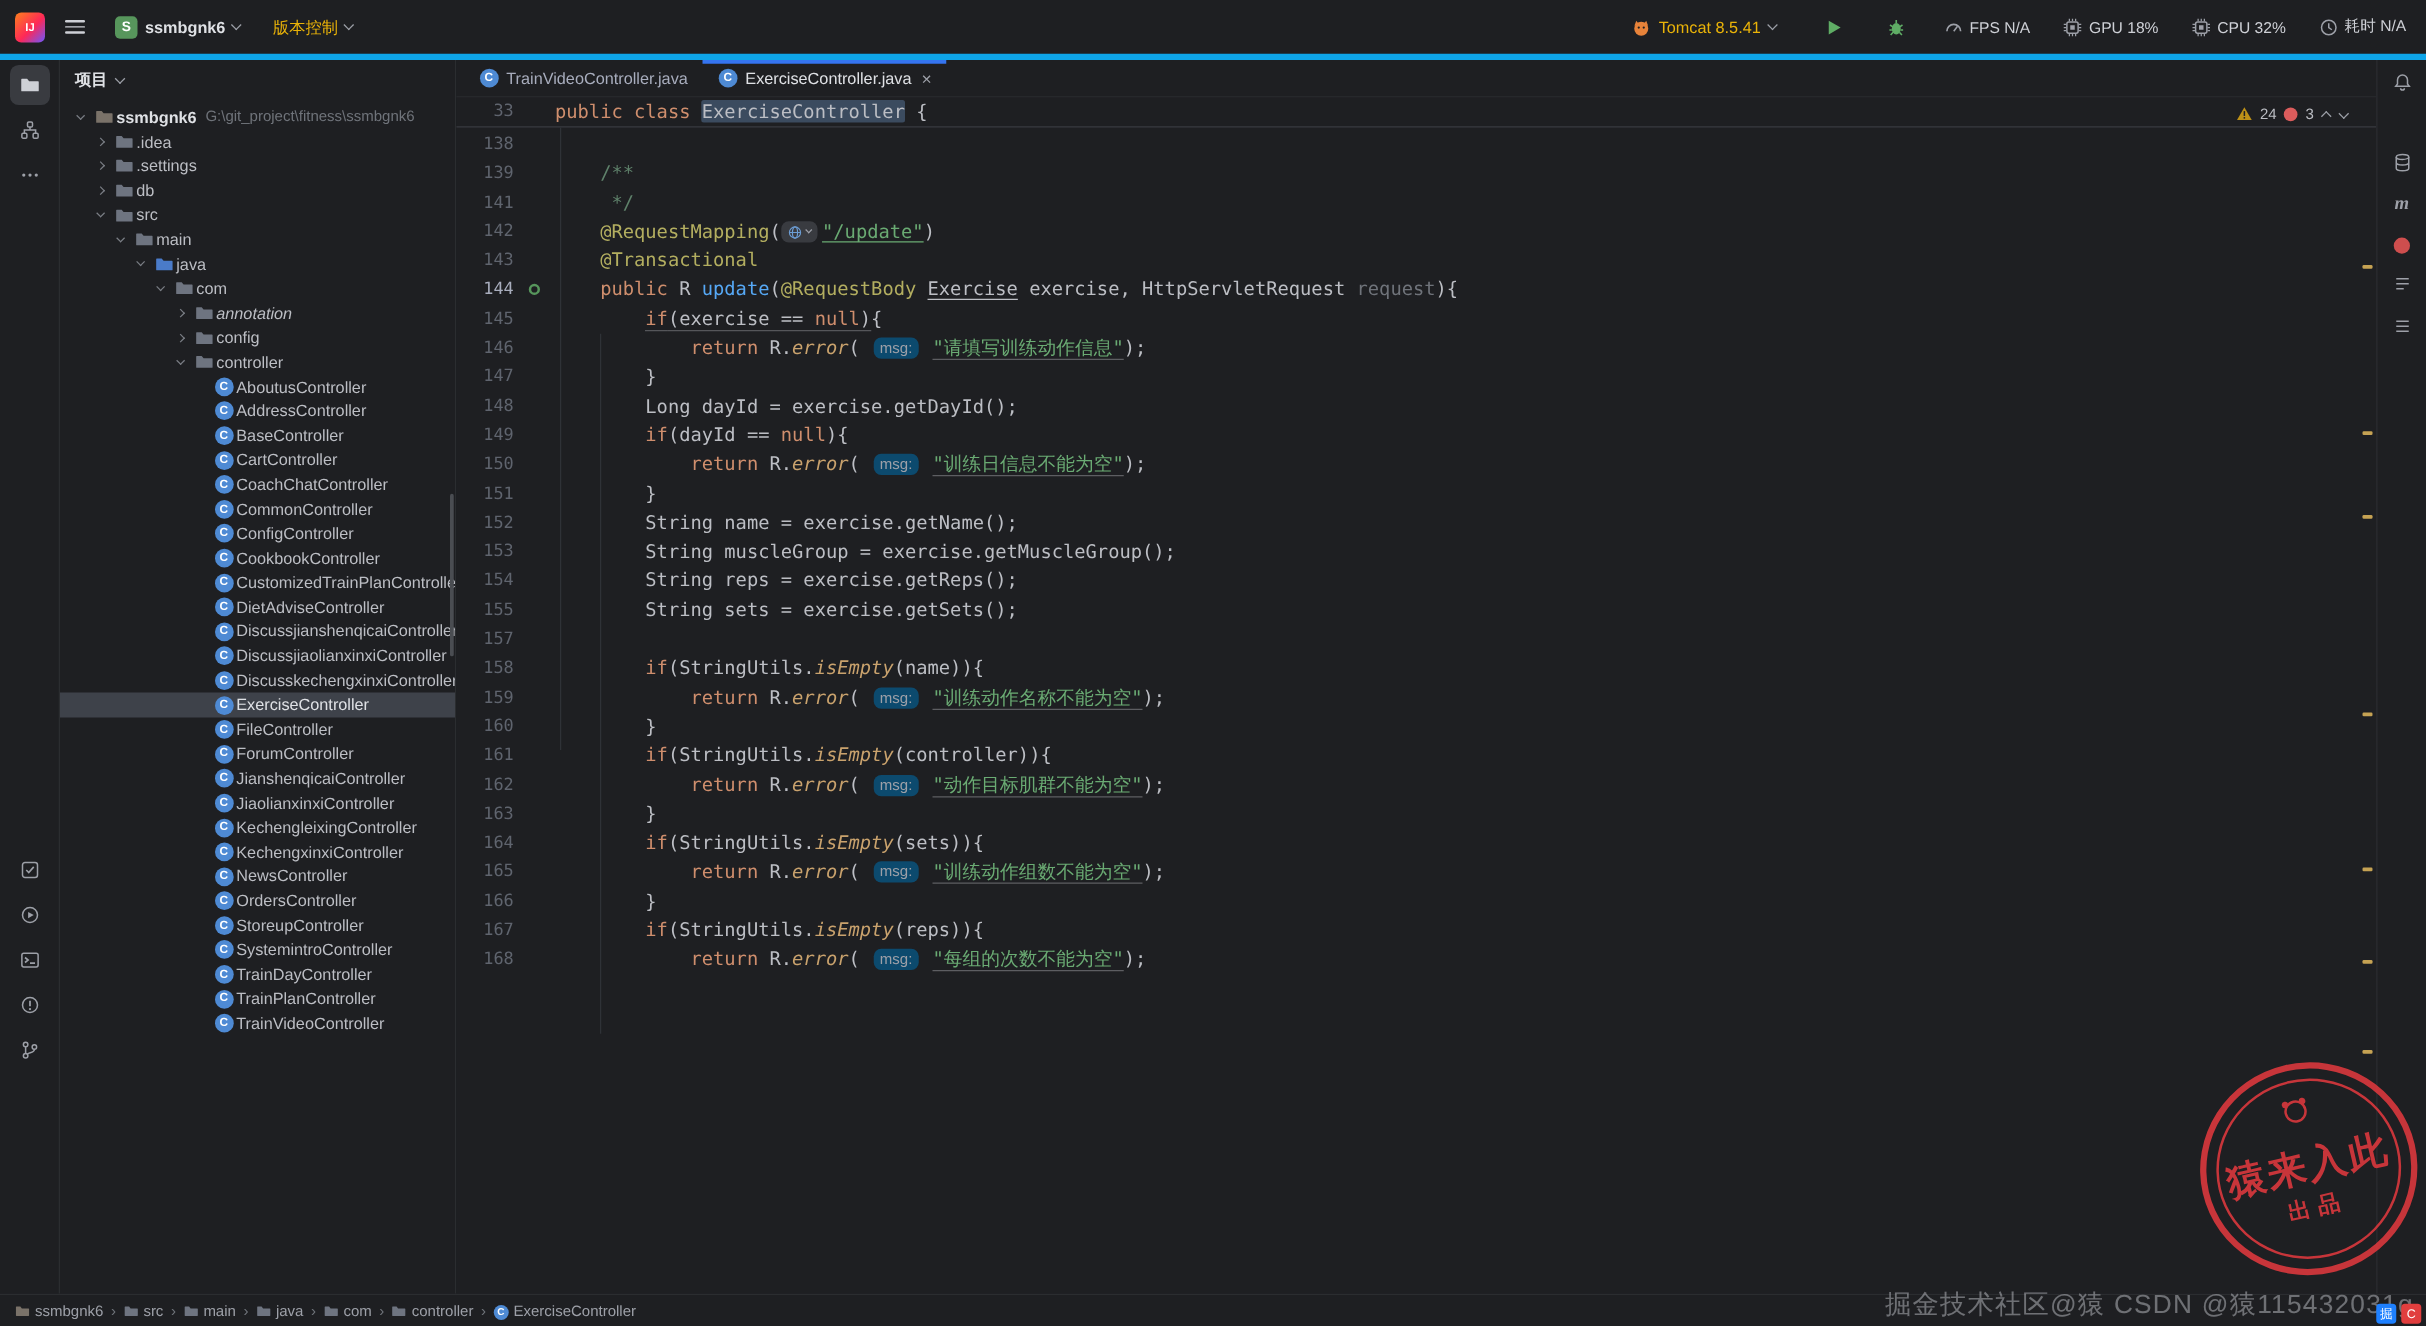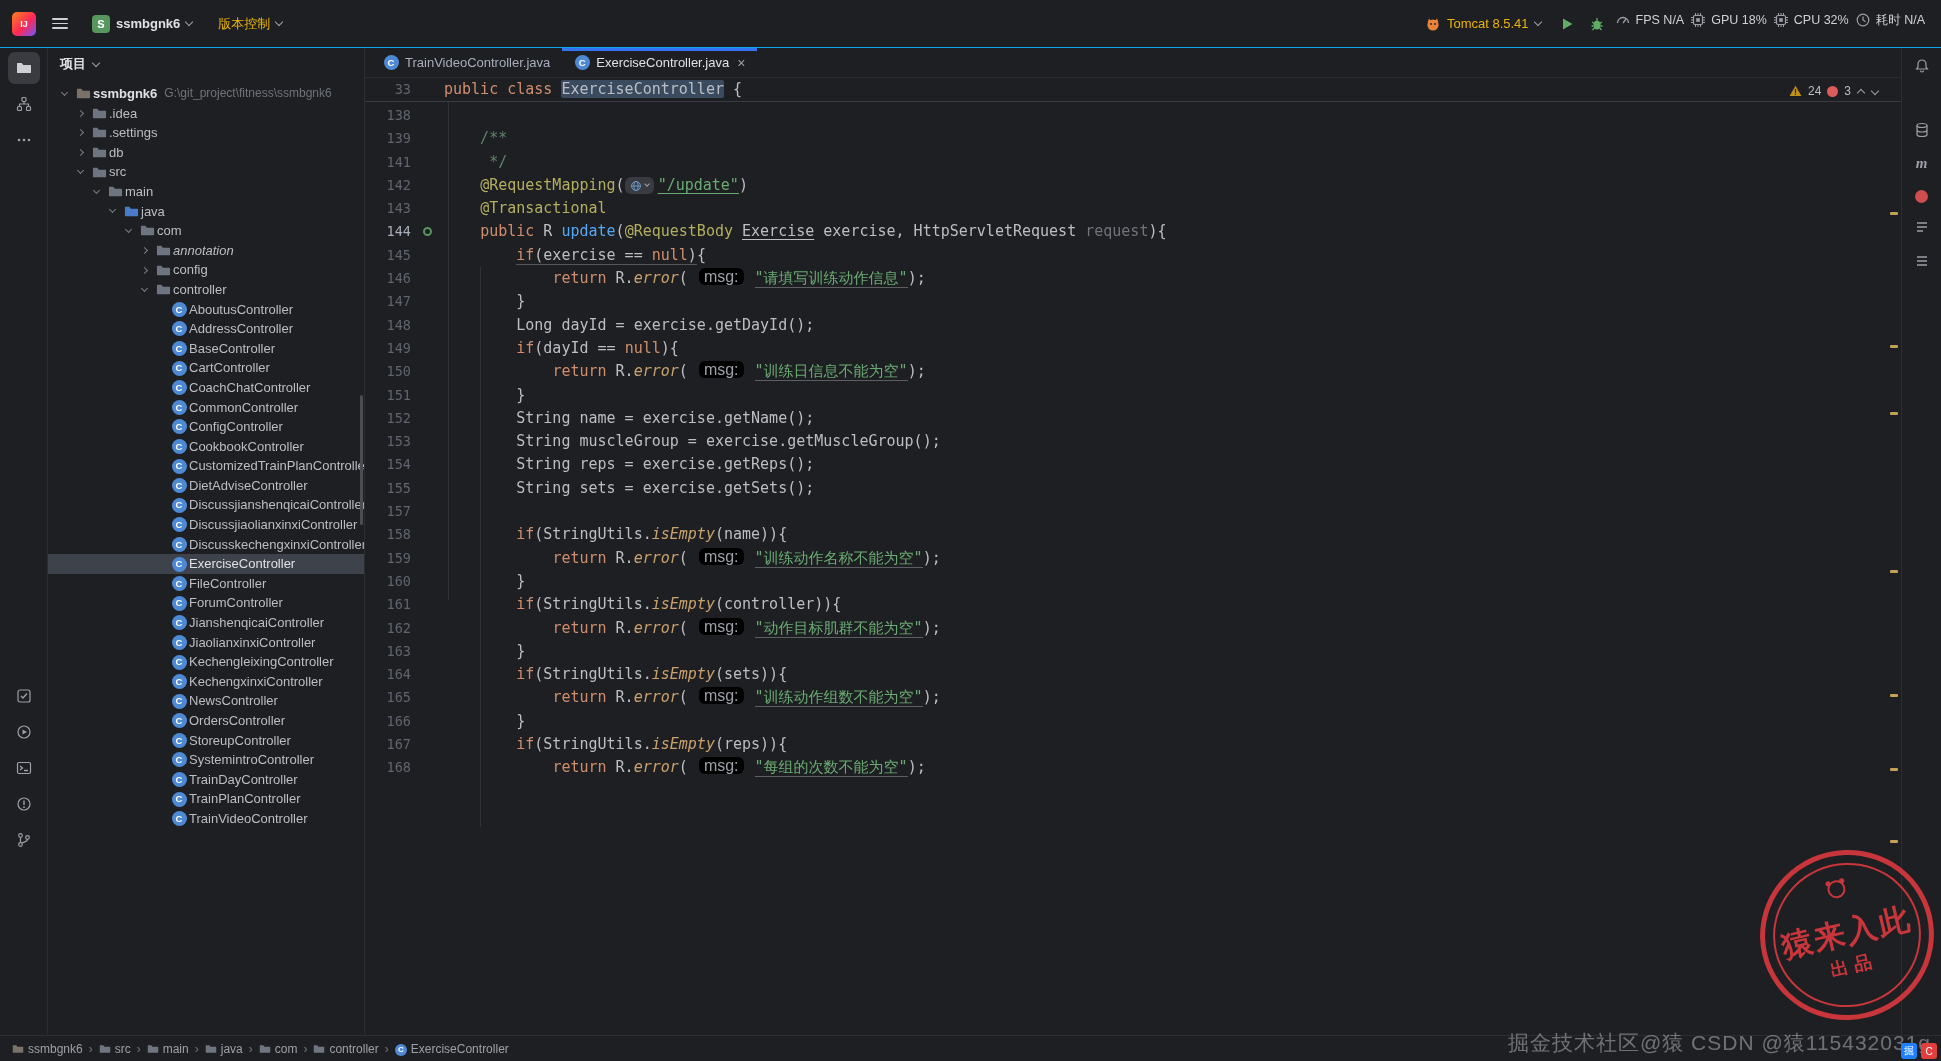--- a/index.html
+++ b/index.html
@@ -2,35 +2,35 @@
 <html><head>
 <meta charset="utf-8">
 <style>
   *{margin:0;padding:0;box-sizing:border-box}
   html,body{width:1941px;height:1061px;background:#1E1F22;overflow:hidden;
     font-family:"Liberation Sans",sans-serif;color:#BCBEC4;-webkit-font-smoothing:antialiased}
   .app{position:relative;width:1941px;height:1061px;background:#1E1F22}
 
   
   .titlebar{position:absolute;left:0;top:0;width:100%;height:48px;display:flex;align-items:center;
-    padding:0 12px;gap:10px;border-bottom:1px solid #0ea5e9;background:#1E1F22}
+    padding:0 12px;gap:10px;border-bottom:5px solid #0ea5e9;background:#1E1F22}
   .logo{width:24px;height:24px;border-radius:5px;background:linear-gradient(135deg,#FC801D 0%,#FE2857 55%,#6B57FF 100%);
     display:flex;align-items:center;justify-content:center;color:#fff;font-size:9px;font-weight:bold}
   .hamb{width:28px;height:28px;border-radius:6px;display:flex;flex-direction:column;justify-content:center;gap:3px;padding:0 6px;cursor:pointer}
   .hamb i{display:block;height:1.6px;background:#CED0D6;border-radius:1px}
   .widget{display:flex;align-items:center;gap:6px;padding:4px 8px;border-radius:6px;cursor:pointer}
   .avatar{width:18px;height:18px;border-radius:4px;background:#57965C;color:#fff;font-size:11px;font-weight:bold;
     display:flex;align-items:center;justify-content:center}
   .proj-label{font-weight:bold;color:#DFE1E5;font-size:13px}
   .vcs-label{color:#eab308;font-size:13px}
   .cv{display:inline-block;width:6px;height:6px;border-right:1.5px solid #9DA0A8;border-bottom:1.5px solid #9DA0A8}
   .cv.down{transform:rotate(45deg);margin-top:-3px}
   .cv.right{transform:rotate(-45deg)}
   .tb-spacer{flex:1}
-  .tb-right{display:flex;align-items:flex-start;gap:6px;padding-right:4px}
+  .tb-right{display:flex;align-items:center;gap:26px;padding-right:4px}
   .metric{display:flex;align-items:center;gap:5px;color:#CED0D6;font-size:12.5px;white-space:nowrap}
   .icon16{width:16px;height:16px;display:inline-block}
   .playbtn,.bugbtn{width:24px;height:24px;border-radius:6px;display:flex;align-items:center;justify-content:center;cursor:pointer}
 
   
   .lstrip{position:absolute;left:0;top:48px;width:48px;bottom:26px;border-right:1px solid #2B2D30;background:#1E1F22}
   .stripbtn{width:32px;height:32px;margin:4px auto;border-radius:7px;display:flex;align-items:center;justify-content:center;cursor:pointer}
   .stripbtn.active{background:#393B40}
   .lstrip-bottom{position:absolute;left:0;top:628px;width:48px}
 
@@ -83,22 +83,22 @@
   .seg.s{color:#6AAB73}
   .seg.dc{color:#5F826B}
   .seg.it{font-style:italic}
   .seg.m{color:#56A8F5}
   .seg.sm{color:#C9A26D;font-style:italic}
   .seg.dim{color:#6F737A}
   .seg.hl{background:#3B4B5F;border-radius:2px}
   .seg.lu{text-decoration:underline;text-underline-offset:3px}
   .seg.su{border-bottom:1px solid rgba(188,190,196,.4)}
   .seg.ulw{border-bottom:1px solid rgba(188,190,196,.35)}
-  .hint{display:inline-block;background:#000000;color:#9DA0A8;border-radius:6px;padding:0 5px;margin:0 2px;
-    font-size:16px;line-height:17px;font-family:"Liberation Sans",sans-serif;vertical-align:1px}
+  .hint{display:inline-block;background:#0c4a6e;color:#9DA0A8;border-radius:6px;padding:0 5px;margin:0 2px;
+    font-size:12px;line-height:17px;font-family:"Liberation Sans",sans-serif;vertical-align:1px}
   .inlay{display:inline-flex;align-items:center;gap:3px;background:#393B40;border-radius:6px;height:17px;
     padding:0 5px;margin-right:4px;vertical-align:-2px;cursor:pointer}
   .inlay svg{width:12px;height:12px}
   .inlay .cv{width:4px;height:4px;border-color:#9DA0A8}
   .guide{position:absolute;width:1px;background:#2F3237}
   .insp{position:absolute;top:36px;right:22px;display:flex;align-items:center;gap:6px;font-size:12px;color:#BCBEC4;cursor:pointer;z-index:5}
   .errdot{width:11px;height:11px;border-radius:50%;background:#DB5C5C;color:#fff;font-size:8px;display:flex;align-items:center;justify-content:center}
   .insp .cv{border-color:#9DA0A8;margin:0 1px}
   .insp .cv.up{transform:rotate(-135deg);margin-top:3px}
   .stripe{position:absolute;right:0;top:30px;bottom:0;width:14px}

